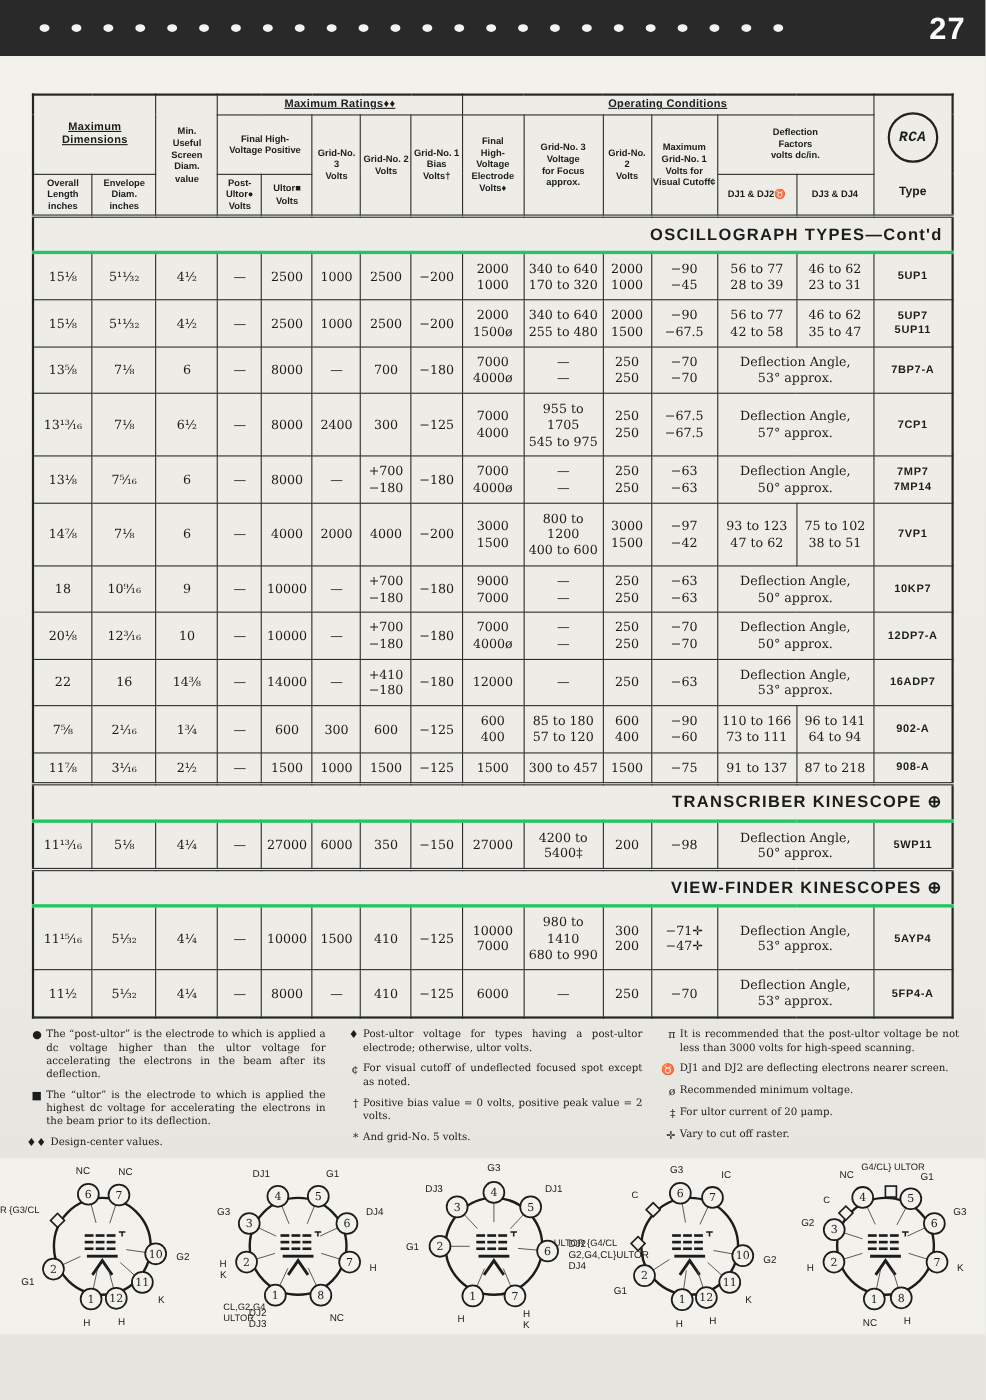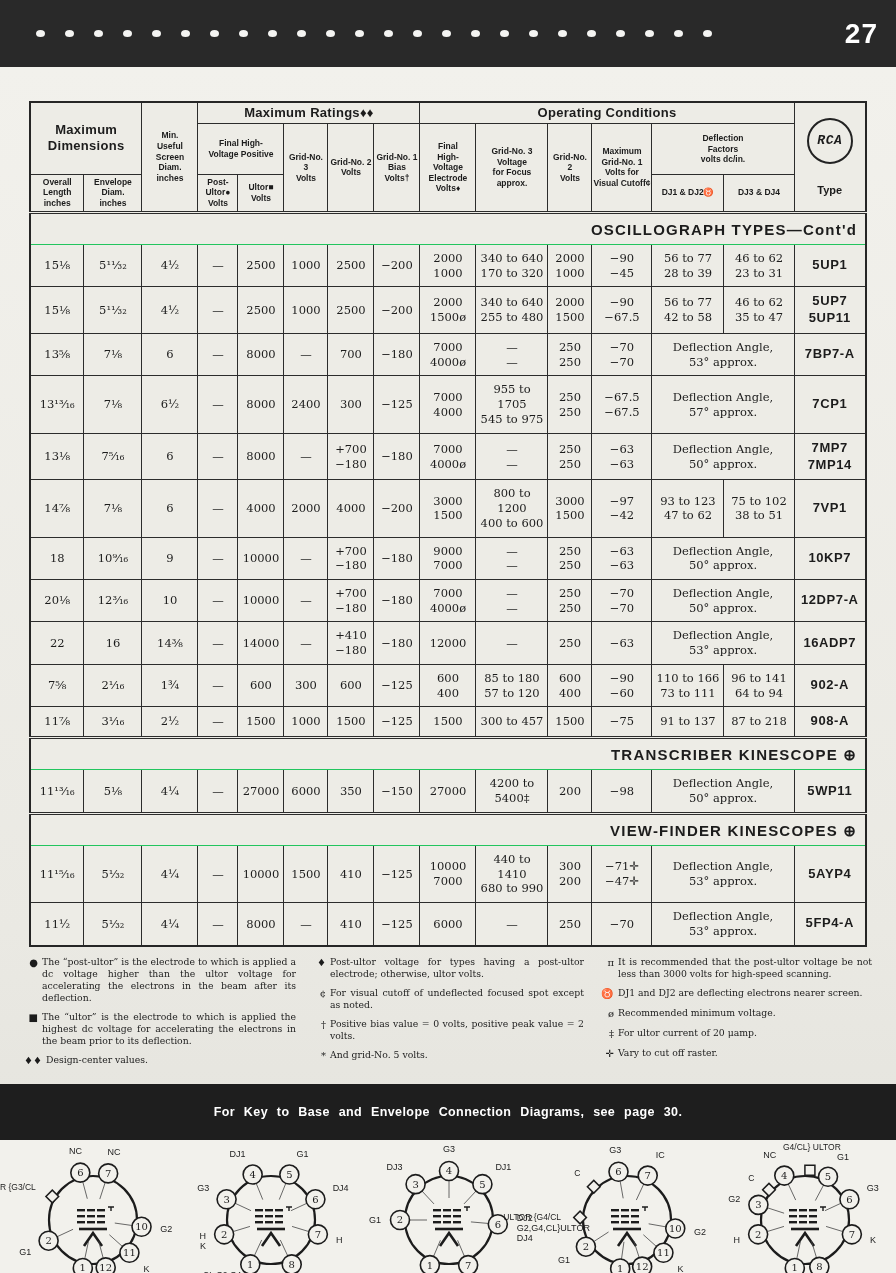--- a/index.html
+++ b/index.html
@@ -2,36 +2,36 @@
 <html><head>
 <meta charset="utf-8">
 <style>
   html,body{margin:0;padding:0}
   body{
     width:896px;height:1273px;overflow:hidden;position:relative;
     background:#e6e5df;
     font-family:"Liberation Sans",sans-serif;color:#1c1c1c;
   }
   
-  .topbar{height:67px;background:#292929;display:flex;align-items:center;}
+  .topbar{height:51px;background:#292929;display:flex;align-items:center;}
   .dots{display:flex;gap:20px;padding-left:36px;flex:1;}
   .dot{width:9px;height:7px;border-radius:50%;background:#f4f4f2;}
   .pagenum{color:#fff;font-weight:bold;font-size:28px;padding-right:18px;letter-spacing:1px;}
   
   .paper{background:linear-gradient(#f2f1ec,#eae9e3 70%,#e2e1db);padding-top:34px;}
   
   table.main{border-collapse:collapse;table-layout:fixed;width:836px;margin:0 auto;background:#edece6;border:2px solid #262626;}
   th,td{border:1px solid #2c2c2c;white-space:pre-line;vertical-align:middle;}
   thead th{font-size:8.5px;font-weight:bold;line-height:1.25;padding:2px 1px;text-align:center;}
-  thead th.gh{font-size:13px;letter-spacing:.3px;}
+  thead th.gh{font-size:10px;letter-spacing:.3px;text-decoration:underline;}
   thead{border-bottom:2px solid #262626;}
   tbody td{font-family:"DejaVu Serif",serif;font-size:11.5px;line-height:1.28;text-align:center;padding:6px 2px;}
-  td.type-cell{font-family:"Liberation Sans",sans-serif;font-weight:bold;font-size:13px;letter-spacing:.6px;line-height:1.3;border-radius:11px;}
+  td.type-cell{font-family:"Liberation Sans",sans-serif;font-weight:bold;font-size:10px;letter-spacing:.6px;line-height:1.3;border-radius:11px;}
   tr.section-row td{
-    border-left:none;border-right:none;border-top:3px double #2c2c2c;border-bottom:1px solid #22c55e;
+    border-left:none;border-right:none;border-top:3px double #2c2c2c;border-bottom:3px solid #22c55e;
     font-family:"Liberation Sans",sans-serif;font-weight:bold;font-size:15px;letter-spacing:1.2px;
     text-align:right;padding:6px 8px 5px;white-space:normal;
   }
   .type-head{vertical-align:middle;}
   .rca{width:42px;height:42px;border:2.5px solid #222;border-radius:50%;margin:2px auto 10px;
        display:flex;align-items:center;justify-content:center;
        font-family:Liberation Mono, monospace;font-style:italic;font-weight:bold;font-size:13px;letter-spacing:.5px;}
   .type-label{font-size:11px;font-weight:bold;}
   
   .footnotes{display:flex;gap:16px;width:848px;margin:9px auto 0;
@@ -102,21 +102,21 @@
         <col style="width:72px">
     </colgroup>
     <thead>
       <tr>
         <th colspan="2" rowspan="2" class="gh">Maximum
 Dimensions</th>
         <th rowspan="3">Min.
 Useful
 Screen
 Diam.
-inches</th>
+value</th>
         <th colspan="5" class="gh">Maximum Ratings♦♦</th>
         <th colspan="6" class="gh">Operating Conditions</th>
         <th rowspan="3" class="type-head">
           <div class="rca">RCA</div>
           <div class="type-label">Type</div>
         </th>
       </tr>
       <tr>
         <th colspan="2">Final High-
 Voltage Positive</th>
@@ -431,21 +431,21 @@
           <td>11¹⁵⁄₁₆</td>
           <td>5¹⁄₃₂</td>
           <td>4¼</td>
           <td>—</td>
           <td>10000</td>
           <td>1500</td>
           <td>410</td>
           <td>−125</td>
           <td>10000
 7000</td>
-          <td>440 to 1410
+          <td>980 to 1410
 680 to 990</td>
           <td>300
 200</td>
           <td>−71✛
 −47✛</td>
           <td colspan="2">Deflection Angle,
 53° approx.</td>
           <td class="type-cell">5AYP4</td>
         </tr>
         <tr>
@@ -518,23 +518,20 @@
           <span class="fsym">‡</span>
           <span class="ftext">For ultor current of 20 μamp.</span>
         </div>
         <div class="fitem">
           <span class="fsym">✛</span>
           <span class="ftext">Vary to cut off raster.</span>
         </div>
       </div>
     </div>
 
-  <div class="keybar">
-    <span>For Key to Base and Envelope Connection Diagrams, see page 30.</span>
-  </div>
 
   <div class="diagrams">
       <div class="diag">
         <svg width="178" height="150" viewBox="0 0 178 150">
           <circle cx="89" cy="72" r="44" fill="none" stroke="#1c1c1c" stroke-width="2.2"></circle>
           <g>
             <rect x="73" y="61" width="8" height="2.4" fill="#1c1c1c"></rect>
             <rect x="83" y="61" width="8" height="2.4" fill="#1c1c1c"></rect>
             <rect x="93" y="61" width="8" height="2.4" fill="#1c1c1c"></rect>
             <rect x="73" y="67" width="8" height="2.4" fill="#1c1c1c"></rect>

